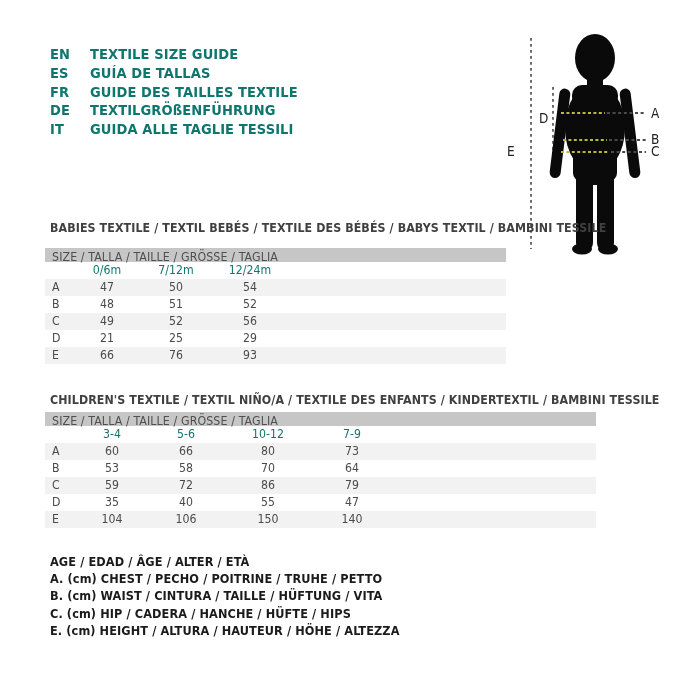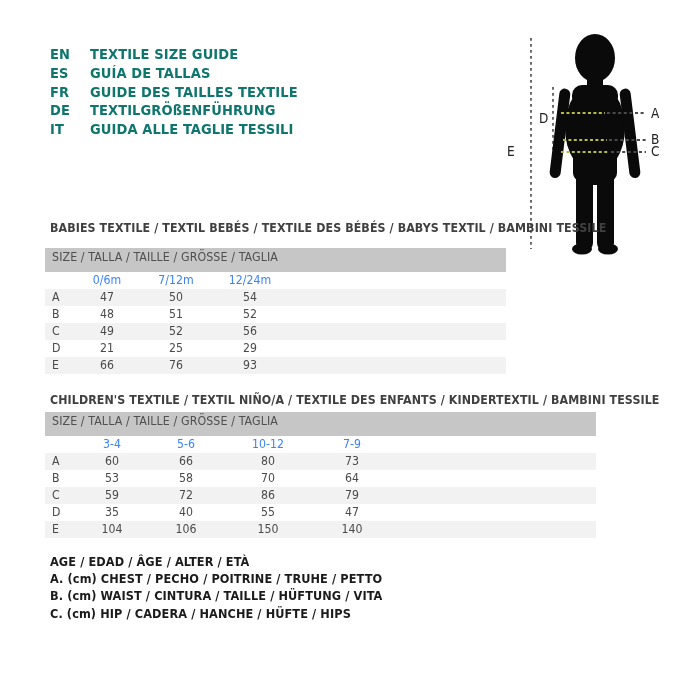--- a/index.html
+++ b/index.html
@@ -28,29 +28,29 @@
 
   
   .section-title { position:absolute; left:50px; font-size:12.3px; font-weight:700; color:#404040; letter-spacing:.1px; white-space:nowrap; }
   .title-babies   { top:221px; }
   .title-children { top:393px; }
 
   
   .size-table { position:absolute; left:45px; }
   .tbl-babies   { top:248px; width:461px; }
   .tbl-children { top:412px; width:551px; }
-  .size-bar { height:24px; line-height:19px; background:#c6c6c6; color:#4f4f4f;
+  .size-bar { height:14px; line-height:19px; background:#c6c6c6; color:#4f4f4f;
               font-size:12.3px; font-weight:500; padding-left:7px; letter-spacing:.1px; }
   .grid-row { display:grid; height:17px; line-height:17px; font-size:12.2px; color:#4a4a4a; }
   .tbl-babies   .grid-row { grid-template-columns:28px 68px 70px 78px; }
   .tbl-children .grid-row { grid-template-columns:28px 62px 70px 78px 74px;gap:8px; }
   .grid-row > div { text-align:center; }
   .grid-row > .lbl { text-align:left; padding-left:7px; }
   .grid-row.alt { background:#f2f2f2; }
-  .colhead-row { color:#3b82f6; }
+  .colhead-row { color:#0f766e; }
 
   
   .legend { position:absolute; left:50px; top:553px; }
   .legend div { line-height:17.2px; font-size:12.6px; font-weight:700; color:#1b1b1b; letter-spacing:.1px; white-space:nowrap; }
 </style>
 </head>
 <body>
 
 <div class="lang-block">
   <div class="lang-row">
@@ -202,13 +202,14 @@
     <div>150</div>
     <div>140</div>
   </div>
 </div>
 
 <div class="legend">
   <div>AGE / EDAD / ÂGE / ALTER / ETÀ</div>
   <div>A. (cm) CHEST / PECHO / POITRINE / TRUHE / PETTO</div>
   <div>B. (cm) WAIST / CINTURA / TAILLE / HÜFTUNG / VITA</div>
   <div>C. (cm) HIP / CADERA / HANCHE / HÜFTE / HIPS</div>
+  <div>E. (cm) HEIGHT / ALTURA / HAUTEUR / HÖHE / ALTEZZA</div>
 </div>
 
 </body></html>

